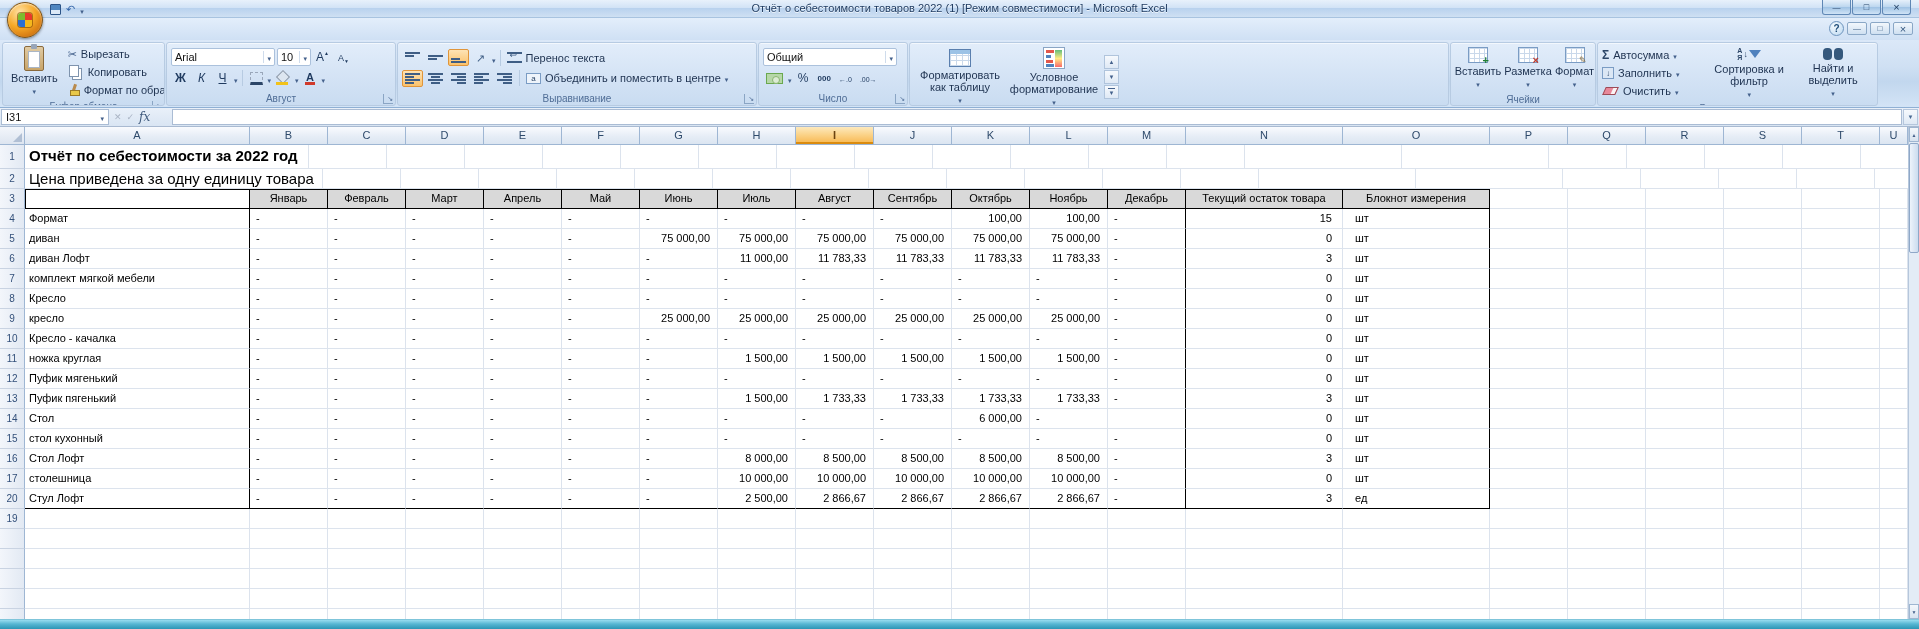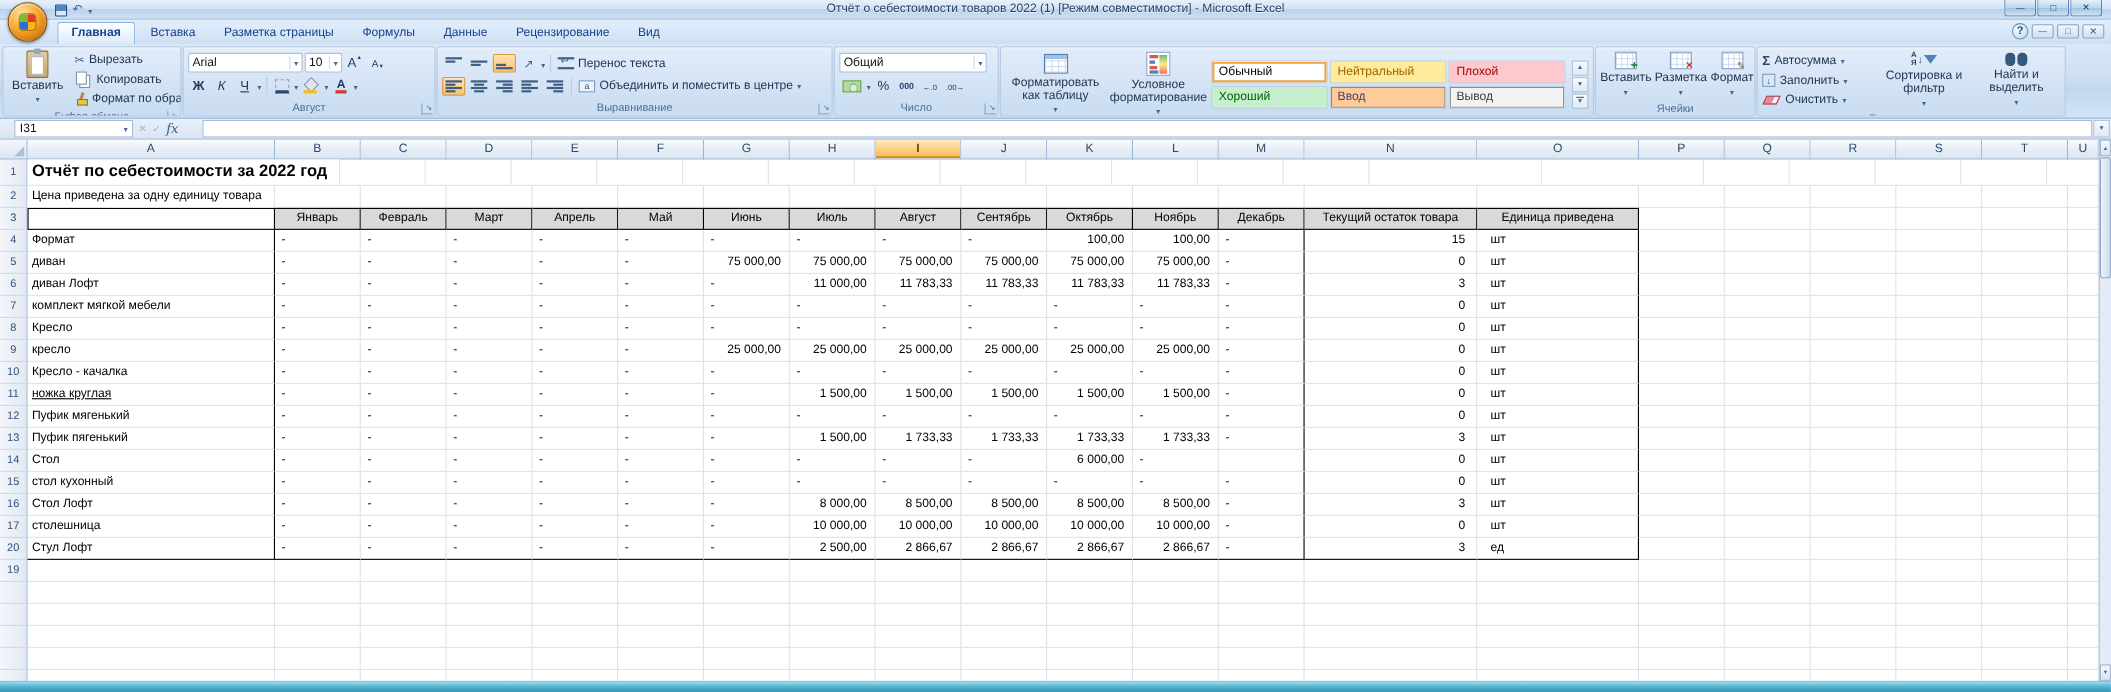--- a/index.html
+++ b/index.html
@@ -193,21 +193,21 @@
     border-top:8px solid #4f81bd; }
   .sarrow { font-size:9px; color:#2c4668; }
   .icon-binoc { width:20px; height:12px; position:relative; margin-bottom:2px; }
   .icon-binoc::before, .icon-binoc::after { content:""; position:absolute; top:0; width:9px; height:12px;
     background:#35587c; border-radius:4px; }
   .icon-binoc::before{left:0;} .icon-binoc::after{right:0;}
 
   
   .fbar { position:absolute; top:108px; left:0; right:0; height:19px; display:flex; align-items:stretch;
     background:linear-gradient(180deg,#e9f0f9,#d9e5f3); border-bottom:1px solid #a9bad1; }
-  .namebox { width:108px; background:#fff; border:1px solid #aabcd4; margin:1px 0 1px 13px;
+  .namebox { width:108px; background:#fff; border:1px solid #aabcd4; margin:1px 0 1px 1px;
     font-size:11px; color:#111; padding:0 4px; display:flex; align-items:center; }
   .namebox .dd { margin-left:auto; }
   .fxzone { width:62px; display:flex; align-items:center; gap:5px; padding:0 5px; }
   .fx-x, .fx-ok { color:#a9b4c4; font-size:9px; }
   .fx-label { font-family:"DejaVu Serif", serif; font-style:italic; font-size:12px; color:#3f5a7d; }
   .finput { flex:1; background:#fff; border:1px solid #aabcd4; margin:1px; font-size:11px; padding:0 4px; }
   .fchev { width:15px; margin:1px 1px 1px 0; border:1px solid #b5c6dc;
     background:linear-gradient(#f6f9fd,#dfe9f5); display:flex; align-items:center; justify-content:center;
     font-size:6px; color:#4a6a94; }
   .fchev::after{content:"▼";}
@@ -229,21 +229,21 @@
   .gut { flex:0 0 25px; background:linear-gradient(90deg,#f3f6fb,#e2e9f3); border-right:1px solid #9eb6d3;
     border-bottom:1px solid #c9d3e2; font-size:10px; color:#33507a; text-align:center; line-height:19px; }
   .r1 .gut { line-height:23px; }
   .gcell { border-right:1px solid #dce3ed; border-bottom:1px solid #dce3ed; font-size:11px;
     line-height:19px; color:#000; overflow:hidden; white-space:nowrap; position:relative; }
   .r1 .gcell { line-height:23px; }
   .gcell.free { overflow:visible; z-index:5; }
   .titletext { position:relative; z-index:6; display:inline-block; background:#fff;
     font-size:15px; font-weight:bold; line-height:22px; padding:0 10px 0 4px; white-space:nowrap; }
   .subtext { position:relative; z-index:6; display:inline-block; background:#fff;
-    font-size:11px; line-height:19px; padding:0 8px 0 4px; white-space:nowrap; }
+    font-size:15px; line-height:19px; padding:0 8px 0 4px; white-space:nowrap; }
   .th { background:#d9d9d9; border:1px solid #000; border-left:none; text-align:center; line-height:17px; }
   .th.thA { background:#fff; border-left:1px solid #000; }
   .pname { padding-left:4px; text-align:left; }
   .dash { padding-left:6px; text-align:left; }
   .num { padding-right:7px; text-align:right; }
   .stock { padding-right:10px; }
   .unit { padding-left:12px; text-align:left; }
   .bkR { border-right-color:#000; }
   .bkB { border-bottom-color:#000; }
 
@@ -275,29 +275,20 @@
     </div>
     <div class="win-title">Отчёт о себестоимости товаров 2022 (1) [Режим совместимости] - Microsoft Excel</div>
     <div class="winbtns">
       <div class="winbtn wmin"></div>
       <div class="winbtn wmax"></div>
       <div class="winbtn wclose"></div>
     </div>
   </div>
 
   <div class="tabrow">
-    <div class="tabs" id="tabs">
-        <div class="tab active">Главная</div>
-        <div class="tab">Вставка</div>
-        <div class="tab">Разметка страницы</div>
-        <div class="tab">Формулы</div>
-        <div class="tab">Данные</div>
-        <div class="tab">Рецензирование</div>
-        <div class="tab">Вид</div>
-      </div>
     <div class="tabrow-right">
       <div class="helpbtn">?</div>
       <div class="wb-btn wmin"></div>
       <div class="wb-btn wmax"></div>
       <div class="wb-btn wclose"></div>
     </div>
   </div>
 
   <div class="ribbon">
 
@@ -463,28 +454,20 @@
         <div class="megabtn w92">
           <span class="icon-ftable"></span>
           <span>Форматировать как таблицу</span>
           <span class="dd"></span>
         </div>
         <div class="megabtn w88">
           <span class="icon-cond"></span>
           <span>Условное форматирование</span>
           <span class="dd"></span>
         </div>
-        <div class="gallery" id="gallery">
-            <div class="style-chip sel" style="background: rgb(255, 255, 255); color: rgb(0, 0, 0);">Обычный</div>
-            <div class="style-chip" style="background: rgb(255, 235, 156); color: rgb(156, 101, 0);">Нейтральный</div>
-            <div class="style-chip" style="background: rgb(255, 199, 206); color: rgb(156, 0, 6);">Плохой</div>
-            <div class="style-chip" style="background: rgb(198, 239, 206); color: rgb(0, 97, 0);">Хороший</div>
-            <div class="style-chip bordered" style="background: rgb(255, 204, 153); color: rgb(63, 63, 118);">Ввод</div>
-            <div class="style-chip bordered" style="background: rgb(242, 242, 242); color: rgb(63, 63, 63);">Вывод</div>
-          </div>
         <div class="galarrows">
           <div class="galarr">▲</div>
           <div class="galarr">▼</div>
           <div class="galarr"><span class="bar"></span>▼</div>
         </div>
       </div>
 
     </div>
 
     <div class="rgroup" style="width:146px">
@@ -650,21 +633,21 @@
           <div class="gcell th" style="flex: 0 0 78px;">Апрель</div>
           <div class="gcell th" style="flex: 0 0 78px;">Май</div>
           <div class="gcell th" style="flex: 0 0 78px;">Июнь</div>
           <div class="gcell th" style="flex: 0 0 78px;">Июль</div>
           <div class="gcell th" style="flex: 0 0 78px;">Август</div>
           <div class="gcell th" style="flex: 0 0 78px;">Сентябрь</div>
           <div class="gcell th" style="flex: 0 0 78px;">Октябрь</div>
           <div class="gcell th" style="flex: 0 0 78px;">Ноябрь</div>
           <div class="gcell th" style="flex: 0 0 78px;">Декабрь</div>
           <div class="gcell th" style="flex: 0 0 157px;">Текущий остаток товара</div>
-          <div class="gcell th" style="flex: 0 0 147px;">Единица приведена</div>
+          <div class="gcell th" style="flex: 0 0 147px;">Блокнот измерения</div>
           <div class="gcell" style="flex: 0 0 78px;"></div>
           <div class="gcell" style="flex: 0 0 78px;"></div>
           <div class="gcell" style="flex: 0 0 78px;"></div>
           <div class="gcell" style="flex: 0 0 78px;"></div>
           <div class="gcell" style="flex: 0 0 78px;"></div>
           <div class="gcell" style="flex: 0 0 28px;"></div>
         </div>
         <div class="grow">
           <div class="gut">4</div>
           <div class="gcell pname bkR" style="flex: 0 0 225px;">Формат</div>
@@ -828,21 +811,21 @@
           <div class="gcell unit bkR" style="flex: 0 0 147px;">шт</div>
           <div class="gcell" style="flex: 0 0 78px;"></div>
           <div class="gcell" style="flex: 0 0 78px;"></div>
           <div class="gcell" style="flex: 0 0 78px;"></div>
           <div class="gcell" style="flex: 0 0 78px;"></div>
           <div class="gcell" style="flex: 0 0 78px;"></div>
           <div class="gcell" style="flex: 0 0 28px;"></div>
         </div>
         <div class="grow">
           <div class="gut">11</div>
-          <div class="gcell pname bkR" style="flex: 0 0 225px; text-decoration: underline;">ножка круглая</div>
+          <div class="gcell pname bkR" style="flex: 0 0 225px;">ножка круглая</div>
           <div class="gcell dash" style="flex: 0 0 78px;">-</div>
           <div class="gcell dash" style="flex: 0 0 78px;">-</div>
           <div class="gcell dash" style="flex: 0 0 78px;">-</div>
           <div class="gcell dash" style="flex: 0 0 78px;">-</div>
           <div class="gcell dash" style="flex: 0 0 78px;">-</div>
           <div class="gcell dash" style="flex: 0 0 78px;">-</div>
           <div class="gcell num" style="flex: 0 0 78px;">1 500,00</div>
           <div class="gcell num" style="flex: 0 0 78px;">1 500,00</div>
           <div class="gcell num" style="flex: 0 0 78px;">1 500,00</div>
           <div class="gcell num" style="flex: 0 0 78px;">1 500,00</div>

